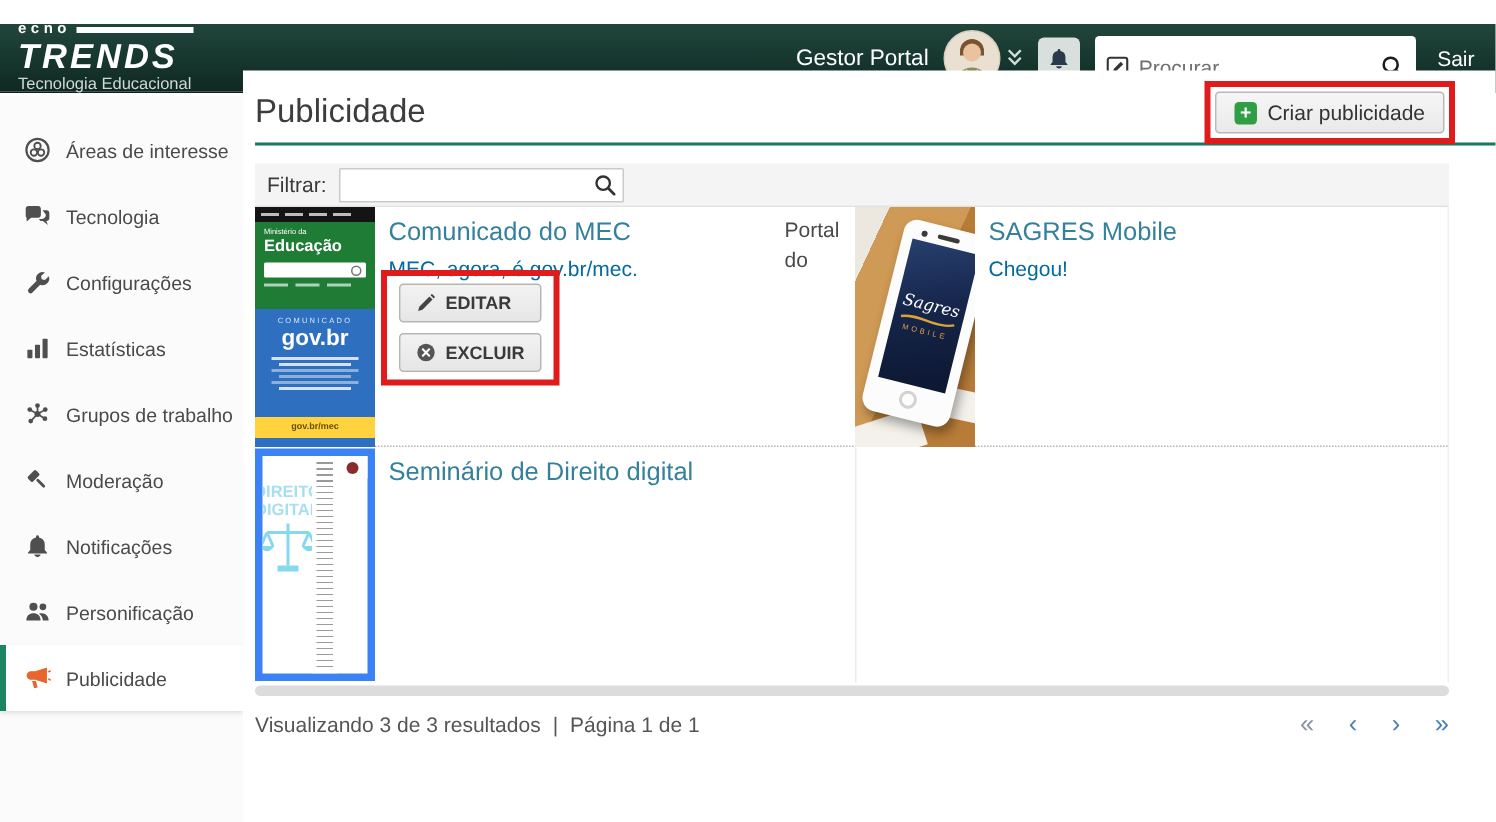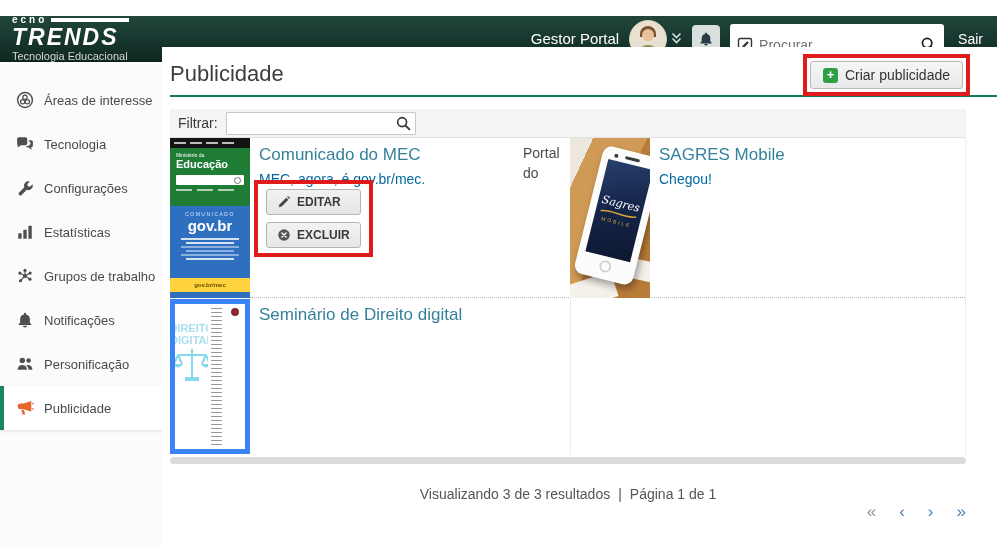--- a/index.html
+++ b/index.html
@@ -133,21 +133,21 @@
   .p-d2 { font-size:6px; }
   .p-d3 { font-size:8px; font-weight:800; }
   .poster-right { flex:1; background:#fff; padding:4px 3px; }
   .p-lines { height:100%; background:repeating-linear-gradient(to bottom,#9a9a9a 0 1px,transparent 1px 4px); }
   .poster-logos { height:15px; background:#fff; display:flex; align-items:center; gap:7px; padding-left:6px; }
   .poster-logos i { display:block; width:8px; height:8px; border-radius:50%; }
   .lg1{background:#8c2b2b;} .lg2{background:#6db52c;} .lg3{background:#c9c9c9;} .lg4{background:#3fae5e;}
 
   
   .scroll-strip { width:796px; height:7px; background:#dcdcdc; border-radius:4px; margin-top:2px; }
-  .footer-row { width:796px; display:flex; align-items:center; margin-top:22px;flex-direction:column; }
+  .footer-row { width:796px; display:flex; align-items:center; margin-top:9px; }
   .footer-text { font-size:14px; color:#555; display:flex; gap:8px; }
   .pager { margin-left:auto; display:flex; gap:23px; font-size:17px; }
   .pg { cursor:pointer; color:#4a7fb5; }
   .pg.first { color:#8893a1; }
 </style>
 </head>
 <body>
 
 <div class="header">
   <div class="logo">
@@ -256,20 +256,31 @@
           <circle cx="8" cy="3" r="1.4" fill="#4f4f4f"></circle>
           <circle cx="12.6" cy="5.4" r="1.4" fill="#4f4f4f"></circle>
           <circle cx="12.4" cy="10.8" r="1.4" fill="#4f4f4f"></circle>
           <circle cx="4" cy="12.2" r="1.4" fill="#4f4f4f"></circle>
           <circle cx="3.4" cy="5.4" r="1.4" fill="#4f4f4f"></circle>
         </svg>
     </span>
     <span>Grupos de trabalho</span>
   </div>
 
+  <div class="side-item">
+    <span class="ic">
+      <svg width="18" height="18" viewBox="0 0 16 16">
+          <g transform="rotate(-45 8 8)" fill="#4f4f4f">
+            <rect x="4.6" y="2.6" width="6.8" height="4.2" rx="0.9"></rect>
+            <rect x="7.2" y="7.4" width="1.7" height="6.6" rx="0.8"></rect>
+          </g>
+        </svg>
+    </span>
+    <span>Moderação</span>
+  </div>
 
   <div class="side-item">
     <span class="ic">
       <svg width="18" height="18" viewBox="0 0 16 16">
           <path d="M8 14.6c.9 0 1.7-.6 1.9-1.5H6.1c.2.9 1 1.5 1.9 1.5zM8 1.6c-.5 0-.9.4-.9.9v.5A4.3 4.3 0 0 0 3.7 7.2v3.1L2.4 11.8v.6h11.2v-.6l-1.3-1.5V7.2a4.3 4.3 0 0 0-3.4-4.2v-.5c0-.5-.4-.9-.9-.9z" fill="#4f4f4f"></path>
         </svg>
     </span>
     <span>Notificações</span>
   </div>
 

